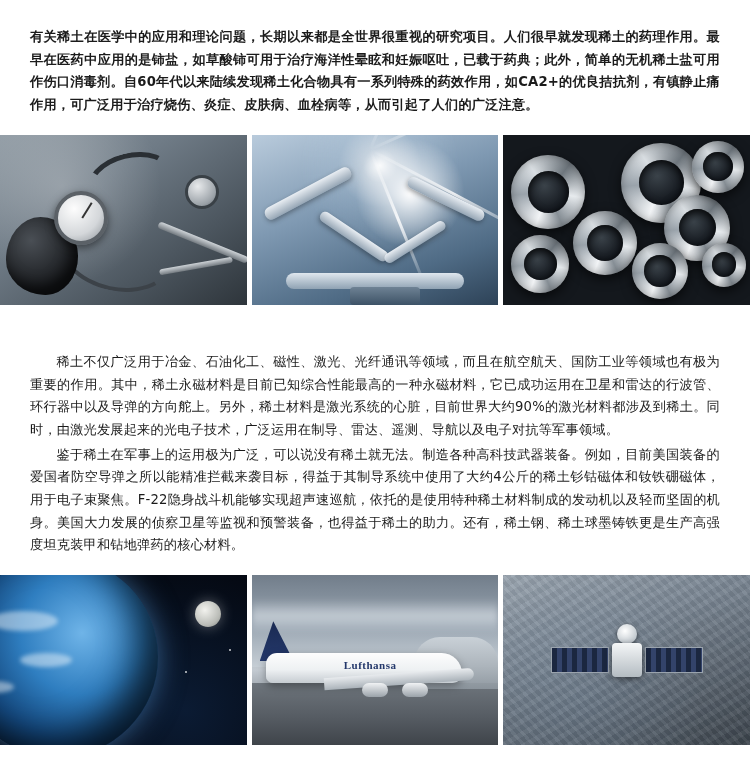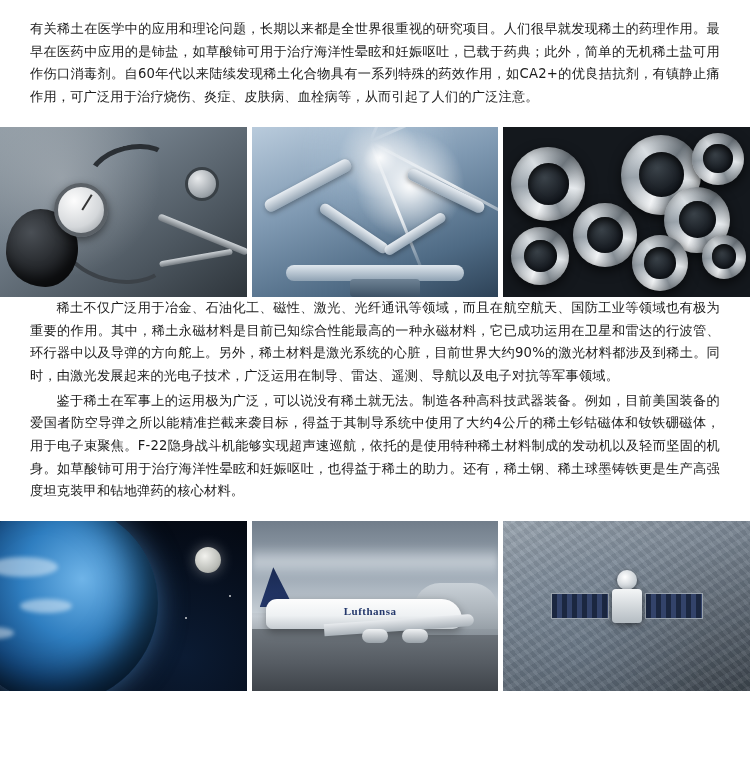--- a/index.html
+++ b/index.html
@@ -26,21 +26,21 @@
     font-size: 13.2px;
     line-height: 1.72;
     color: #1b1b1b;
     text-align: justify;
     letter-spacing: 0.2px;
   }
   .text-block p {
     margin: 0 0 2px 0;
     text-indent: 2em;
   }
-  #intro-block { padding-top: 18px; }
+  #intro-block { padding-top: 26px; font-weight: bold; }
   #intro-block p:first-child { text-indent: 0; }
 
   
   .strip {
     display: flex;
     gap: 5px;
     width: 750px;
   }
   .strip .cell {
     flex: 1 1 0;
@@ -396,23 +396,23 @@
       <div class="ring r3"></div>
       <div class="ring r4"></div>
       <div class="ring r5"></div>
       <div class="ring r6"></div>
       <div class="ring r7"></div>
       <div class="ring r8"></div>
     </div>
 
   </div>
 
-  <section class="text-block" style="">
+  <section class="text-block" style="padding-top:30px;margin-top:16px;">
     <p>稀土不仅广泛用于冶金、石油化工、磁性、激光、光纤通讯等领域，而且在航空航天、国防工业等领域也有极为重要的作用。其中，稀土永磁材料是目前已知综合性能最高的一种永磁材料，它已成功运用在卫星和雷达的行波管、环行器中以及导弹的方向舵上。另外，稀土材料是激光系统的心脏，目前世界大约90%的激光材料都涉及到稀土。同时，由激光发展起来的光电子技术，广泛运用在制导、雷达、遥测、导航以及电子对抗等军事领域。</p>
-    <p>鉴于稀土在军事上的运用极为广泛，可以说没有稀土就无法。制造各种高科技武器装备。例如，目前美国装备的爱国者防空导弹之所以能精准拦截来袭目标，得益于其制导系统中使用了大约4公斤的稀土钐钴磁体和钕铁硼磁体，用于电子束聚焦。F-22隐身战斗机能够实现超声速巡航，依托的是使用特种稀土材料制成的发动机以及轻而坚固的机身。如草酸铈可用于治疗海洋性晕眩和妊娠呕吐，也得益于稀土的助力。还有，稀土钢、稀土球墨铸铁更是生产高强度坦克装甲和钻地弹药的核心材料。</p>
+    <p>鉴于稀土在军事上的运用极为广泛，可以说没有稀土就无法。制造各种高科技武器装备。例如，目前美国装备的爱国者防空导弹之所以能精准拦截来袭目标，得益于其制导系统中使用了大约4公斤的稀土钐钴磁体和钕铁硼磁体，用于电子束聚焦。F-22隐身战斗机能够实现超声速巡航，依托的是使用特种稀土材料制成的发动机以及轻而坚固的机身。美国大力发展的侦察卫星等监视和预警装备，也得益于稀土的助力。还有，稀土钢、稀土球墨铸铁更是生产高强度坦克装甲和钻地弹药的核心材料。</p>
   </section>
 
   <div class="strip strip2" style="margin-top:18px;">
 
     <div class="cell ph-earth">
       <div class="globe">
         <div class="cloud c1"></div>
         <div class="cloud c2"></div>
         <div class="cloud c3"></div>
       </div>

